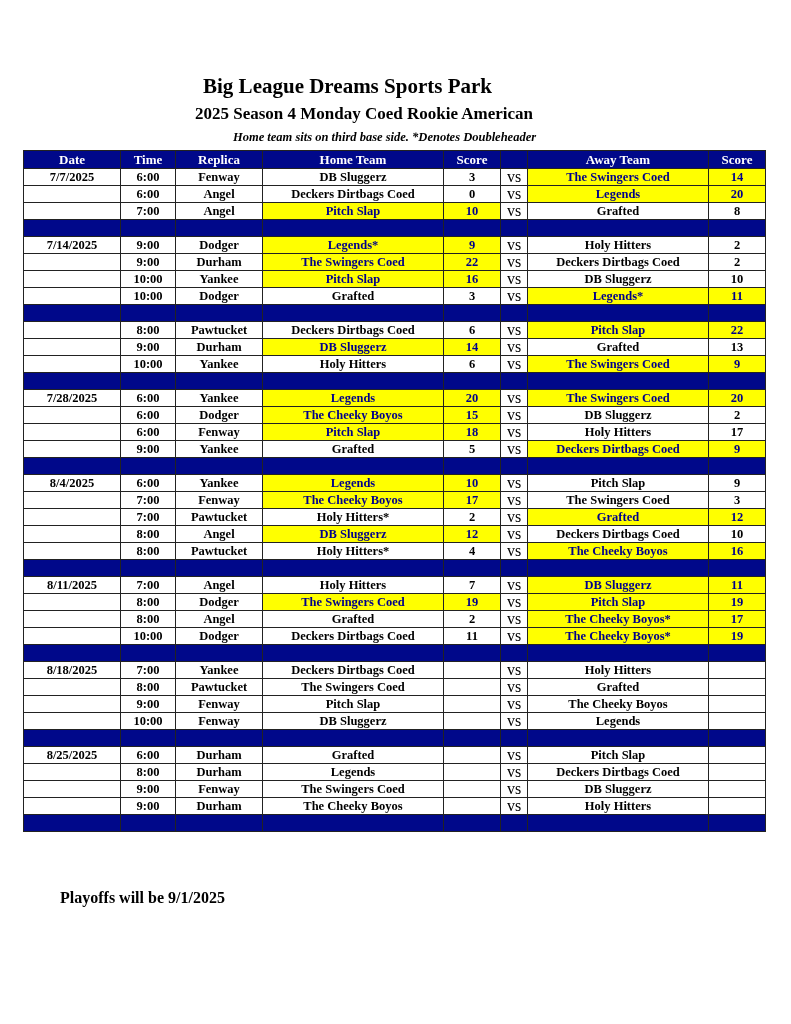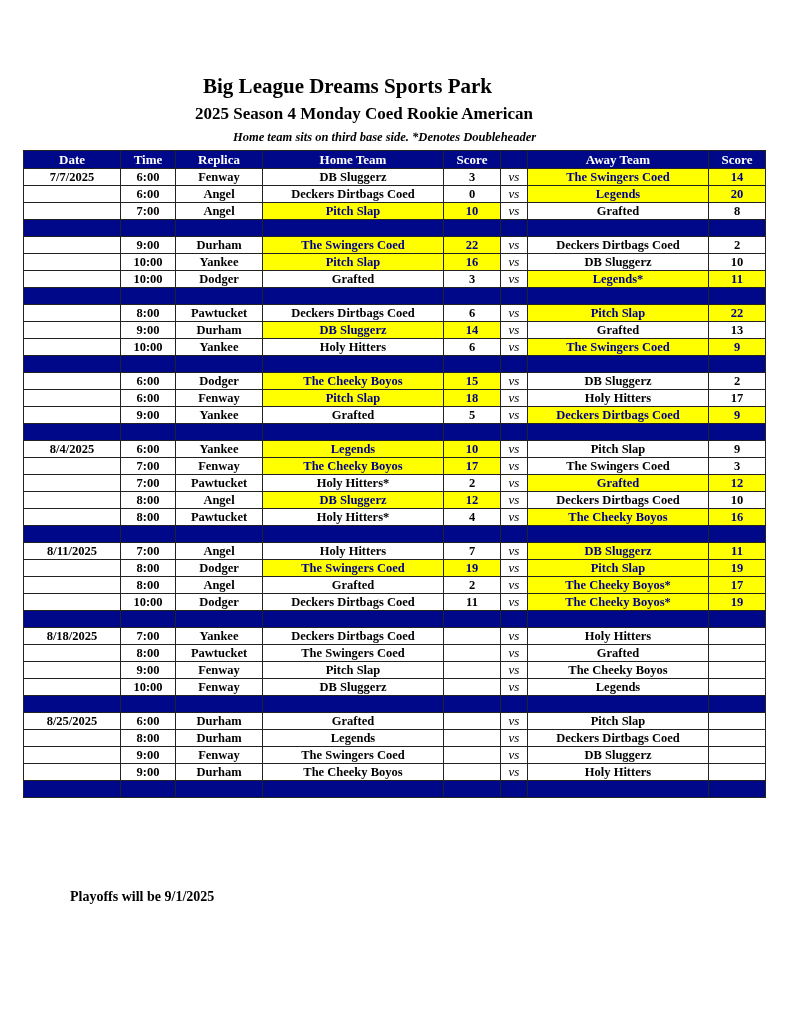--- a/index.html
+++ b/index.html
@@ -5,22 +5,22 @@
   html,body{margin:0;padding:0;background:#fff;}
   body{width:791px;height:1024px;position:relative;font-family:"Liberation Serif",serif;color:#000;}
   .title{position:absolute;top:74px;left:0;width:695px;text-align:center;font-weight:bold;font-size:21px;}
   .subtitle{position:absolute;top:104px;left:0;width:728px;text-align:center;font-weight:bold;font-size:17px;}
   .note{position:absolute;top:130px;left:0;width:769px;text-align:center;font-weight:bold;font-style:italic;font-size:12.5px;}
   table{position:absolute;top:150px;left:23px;width:742px;border-collapse:collapse;table-layout:fixed;font-weight:bold;font-size:12.5px;}
   td,th{border:1px solid #222;height:16px;padding:0;text-align:center;line-height:16px;white-space:nowrap;overflow:hidden;}
   th{background:#00088a;color:#fff;font-size:13px;height:17px;}
   tr.sep td{background:#00088a;height:16px;}
   td.win{background:#ffff00;color:#00008b;}
-  td.vs{font-style:italic;font-weight:normal;font-size:13px;margin-left:35px;}
-  .footer{position:absolute;top:889px;left:70px;font-weight:bold;font-size:14px;}
+  td.vs{font-weight:normal;font-size:16px;margin-left:35px;}
+  .footer{position:absolute;top:889px;left:60px;font-weight:bold;font-size:16px;}
 </style>
 </head>
 <body>
 
 <div class="title">Big League Dreams Sports Park</div>
 <div class="subtitle">2025 Season 4 Monday Coed Rookie American</div>
 <div class="note">Home team sits on third base side.  *Denotes Doubleheader</div>
 
 <table>
   <colgroup>
@@ -80,20 +80,30 @@
         <td></td>
         <td></td>
         <td></td>
         <td></td>
         <td></td>
         <td></td>
         <td></td>
         <td></td>
       </tr>
       <tr>
+        <td>7/14/2025</td>
+        <td>9:00</td>
+        <td>Dodger</td>
+        <td class="win">Legends*</td>
+        <td class="win">9</td>
+        <td class="vs">vs</td>
+        <td>Holy Hitters</td>
+        <td>2</td>
+      </tr>
+      <tr>
         <td></td>
         <td>9:00</td>
         <td>Durham</td>
         <td class="win">The Swingers Coed</td>
         <td class="win">22</td>
         <td class="vs">vs</td>
         <td>Deckers Dirtbags Coed</td>
         <td>2</td>
       </tr>
       <tr>
@@ -158,20 +168,30 @@
       </tr>
       <tr class="sep">
         <td></td>
         <td></td>
         <td></td>
         <td></td>
         <td></td>
         <td></td>
         <td></td>
         <td></td>
+      </tr>
+      <tr>
+        <td>7/28/2025</td>
+        <td>6:00</td>
+        <td>Yankee</td>
+        <td class="win">Legends</td>
+        <td class="win">20</td>
+        <td class="vs">vs</td>
+        <td class="win">The Swingers Coed</td>
+        <td class="win">20</td>
       </tr>
       <tr>
         <td></td>
         <td>6:00</td>
         <td>Dodger</td>
         <td class="win">The Cheeky Boyos</td>
         <td class="win">15</td>
         <td class="vs">vs</td>
         <td>DB Sluggerz</td>
         <td>2</td>

